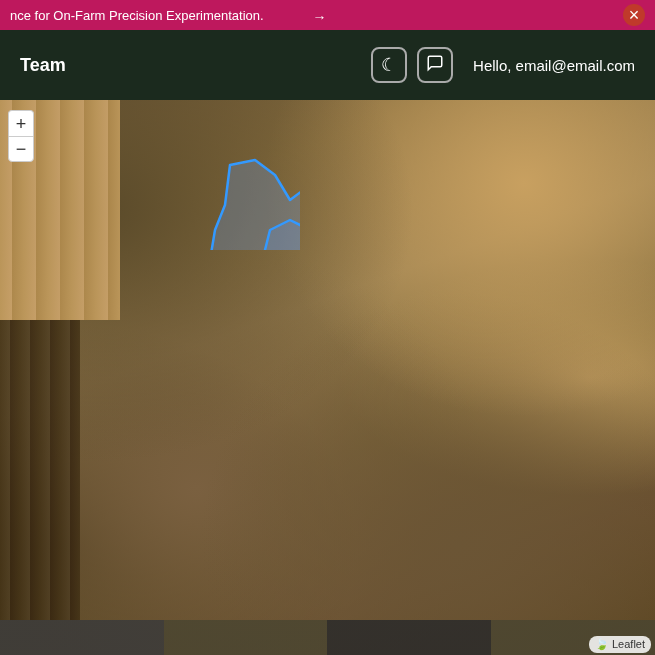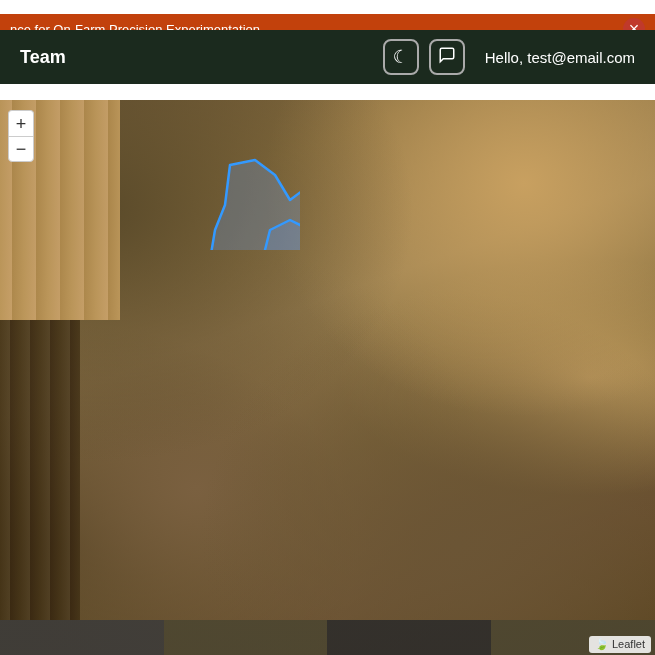--- a/index.html
+++ b/index.html
@@ -1,23 +1,23 @@
 <!DOCTYPE html>
 <html><head>
   <meta charset="utf-8">
   <style>
     * { margin: 0; padding: 0; box-sizing: border-box; }
     body { width: 655px; height: 655px; overflow: hidden; font-family: Arial, sans-serif; }
 
     
     #top-banner {
       position: absolute;
-      top: 14px; left: 0; right: 0;
+      top: 0; left: 0; right: 0;
       height: 30px;
-      background-color: #c2410c;
+      background-color: #be185d;
       display: flex;
       align-items: center;
       padding: 0 10px;
       z-index: 100;
     }
     #top-banner .banner-text {
       color: #fff;
       font-size: 13px;
       flex: 1;
     }
@@ -38,21 +38,21 @@
       display: flex;
       align-items: center;
       justify-content: center;
       line-height: 1;
     }
 
     
     #navbar {
       position: absolute;
       top: 30px; left: 0; right: 0;
-      height: 54px;
+      height: 70px;
       background-color: #1a1a2e;
       background-color: #1b2a1e;
       display: flex;
       align-items: center;
       padding: 0 20px;
       z-index: 100;
     }
     .nav-links {
       display: flex;
       align-items: center;
@@ -190,21 +190,21 @@
     }
 
     
     .leaflet-attribution {
       position: absolute;
       bottom: 2px; right: 4px;
       background: rgba(255,255,255,0.85);
       padding: 2px 6px;
       font-size: 11px;
       color: #333;
-      border-radius: 3px;
+      border-radius: 8px;
       z-index: 50;
     }
 
     
     #field-overlay {
       position: absolute;
       inset: 0;
       z-index: 30;
     }
   </style>
@@ -227,21 +227,21 @@
       <span>☾</span>
     </div>
     <div class="icon-btn">
       <span>
         <svg width="18" height="18" viewBox="0 0 24 24" fill="none" stroke="white" stroke-width="2">
           <path d="M21 15a2 2 0 0 1-2 2H7l-4 4V5a2 2 0 0 1 2-2h14a2 2 0 0 1 2 2z"></path>
         </svg>
       </span>
     </div>
     <div class="user-info">
-      <div class="hello-text">Hello, test@email.com</div>
+      <div class="hello-text">Hello, email@email.com</div>
     </div>
   </div>
 </div>
 
 <div id="map-container">
   <div id="map-bg"></div>
   <div class="field-tr"></div>
   <div class="field-left"></div>
   <div class="field-bottom"></div>
 

